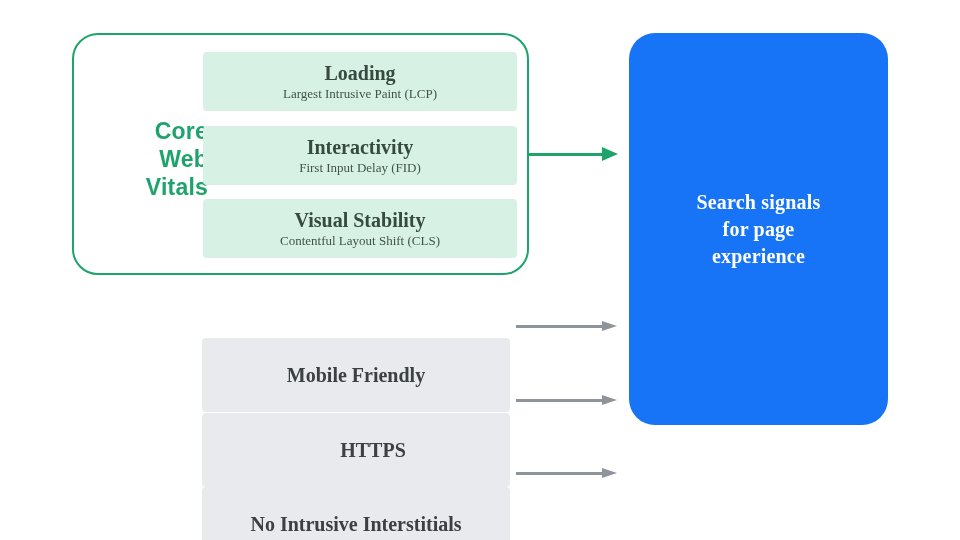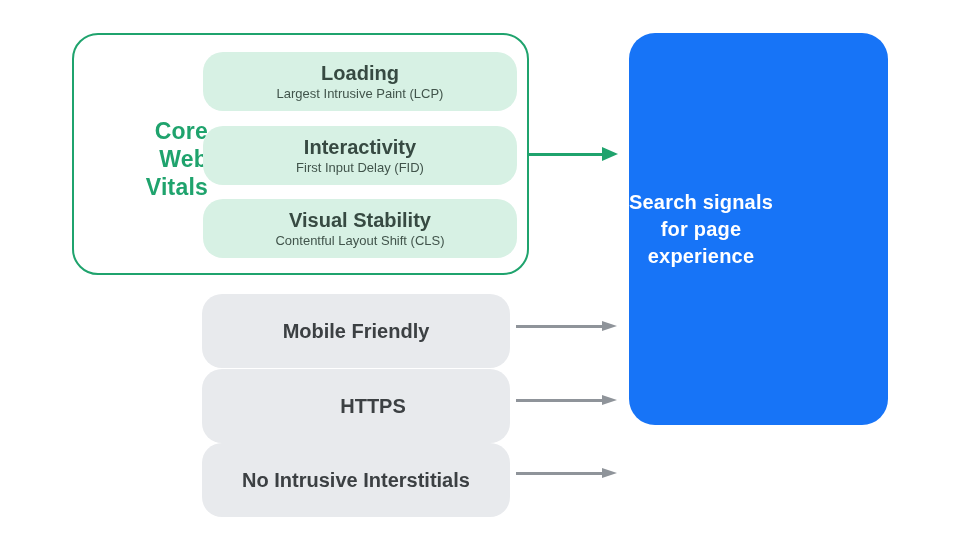--- a/index.html
+++ b/index.html
@@ -36,22 +36,23 @@
   }
 
   
   .pill {
     position: absolute;
     display: flex;
     flex-direction: column;
     align-items: center;
     justify-content: center;
     text-align: center;
-    border-radius: 20px;
+    border-radius: 4px;
     box-sizing: border-box;
+    font-family: Liberation Serif, serif;
   }
   .pill.green {
     left: 203px; width: 314px; height: 59px;
     background: var(--green-light, #d7f1e4);
     gap: 1px;
   }
   .pill.green.p0 { top: 52px; }
   .pill.green.p1 { top: 126px; }
   .pill.green.p2 { top: 199px; }
   .pill-title {
@@ -61,20 +62,21 @@
     color: var(--green-text-dark, #374a42);
   }
   .pill-sub {
     font-size: 13px;
     line-height: 16px;
     color: var(--green-sub-text, #41544b);
   }
   .pill.gray {
     left: 202px; width: 308px; height: 74px;
     background: var(--gray-light, #e8eaed);
+    margin-top: 44px;
   }
   .pill.gray.g0 { top: 294px; }
   .pill.gray.g1 { top: 369px; padding-left: 34px; }
   .pill.gray.g2 { top: 443px; }
   .pill-label {
     font-size: 20px;
     font-weight: 700;
     color: var(--text-dark, #3c4043);
   }
 
@@ -110,20 +112,22 @@
 
   
   .blue-box {
     position: absolute;
     left: 629px; top: 33px;
     width: 259px; height: 392px;
     border-radius: 26px;
     background: var(--blue, #1774f7);
     display: flex;
     align-items: center;
+    justify-content: center;
+    font-family: Liberation Serif, serif;
   }
   .blue-box-label {
     color: #ffffff;
     font-size: 20px;
     font-weight: 700;
     line-height: 27px;
     text-align: center;
     white-space: pre-line;
     letter-spacing: 0.2px;
   }

